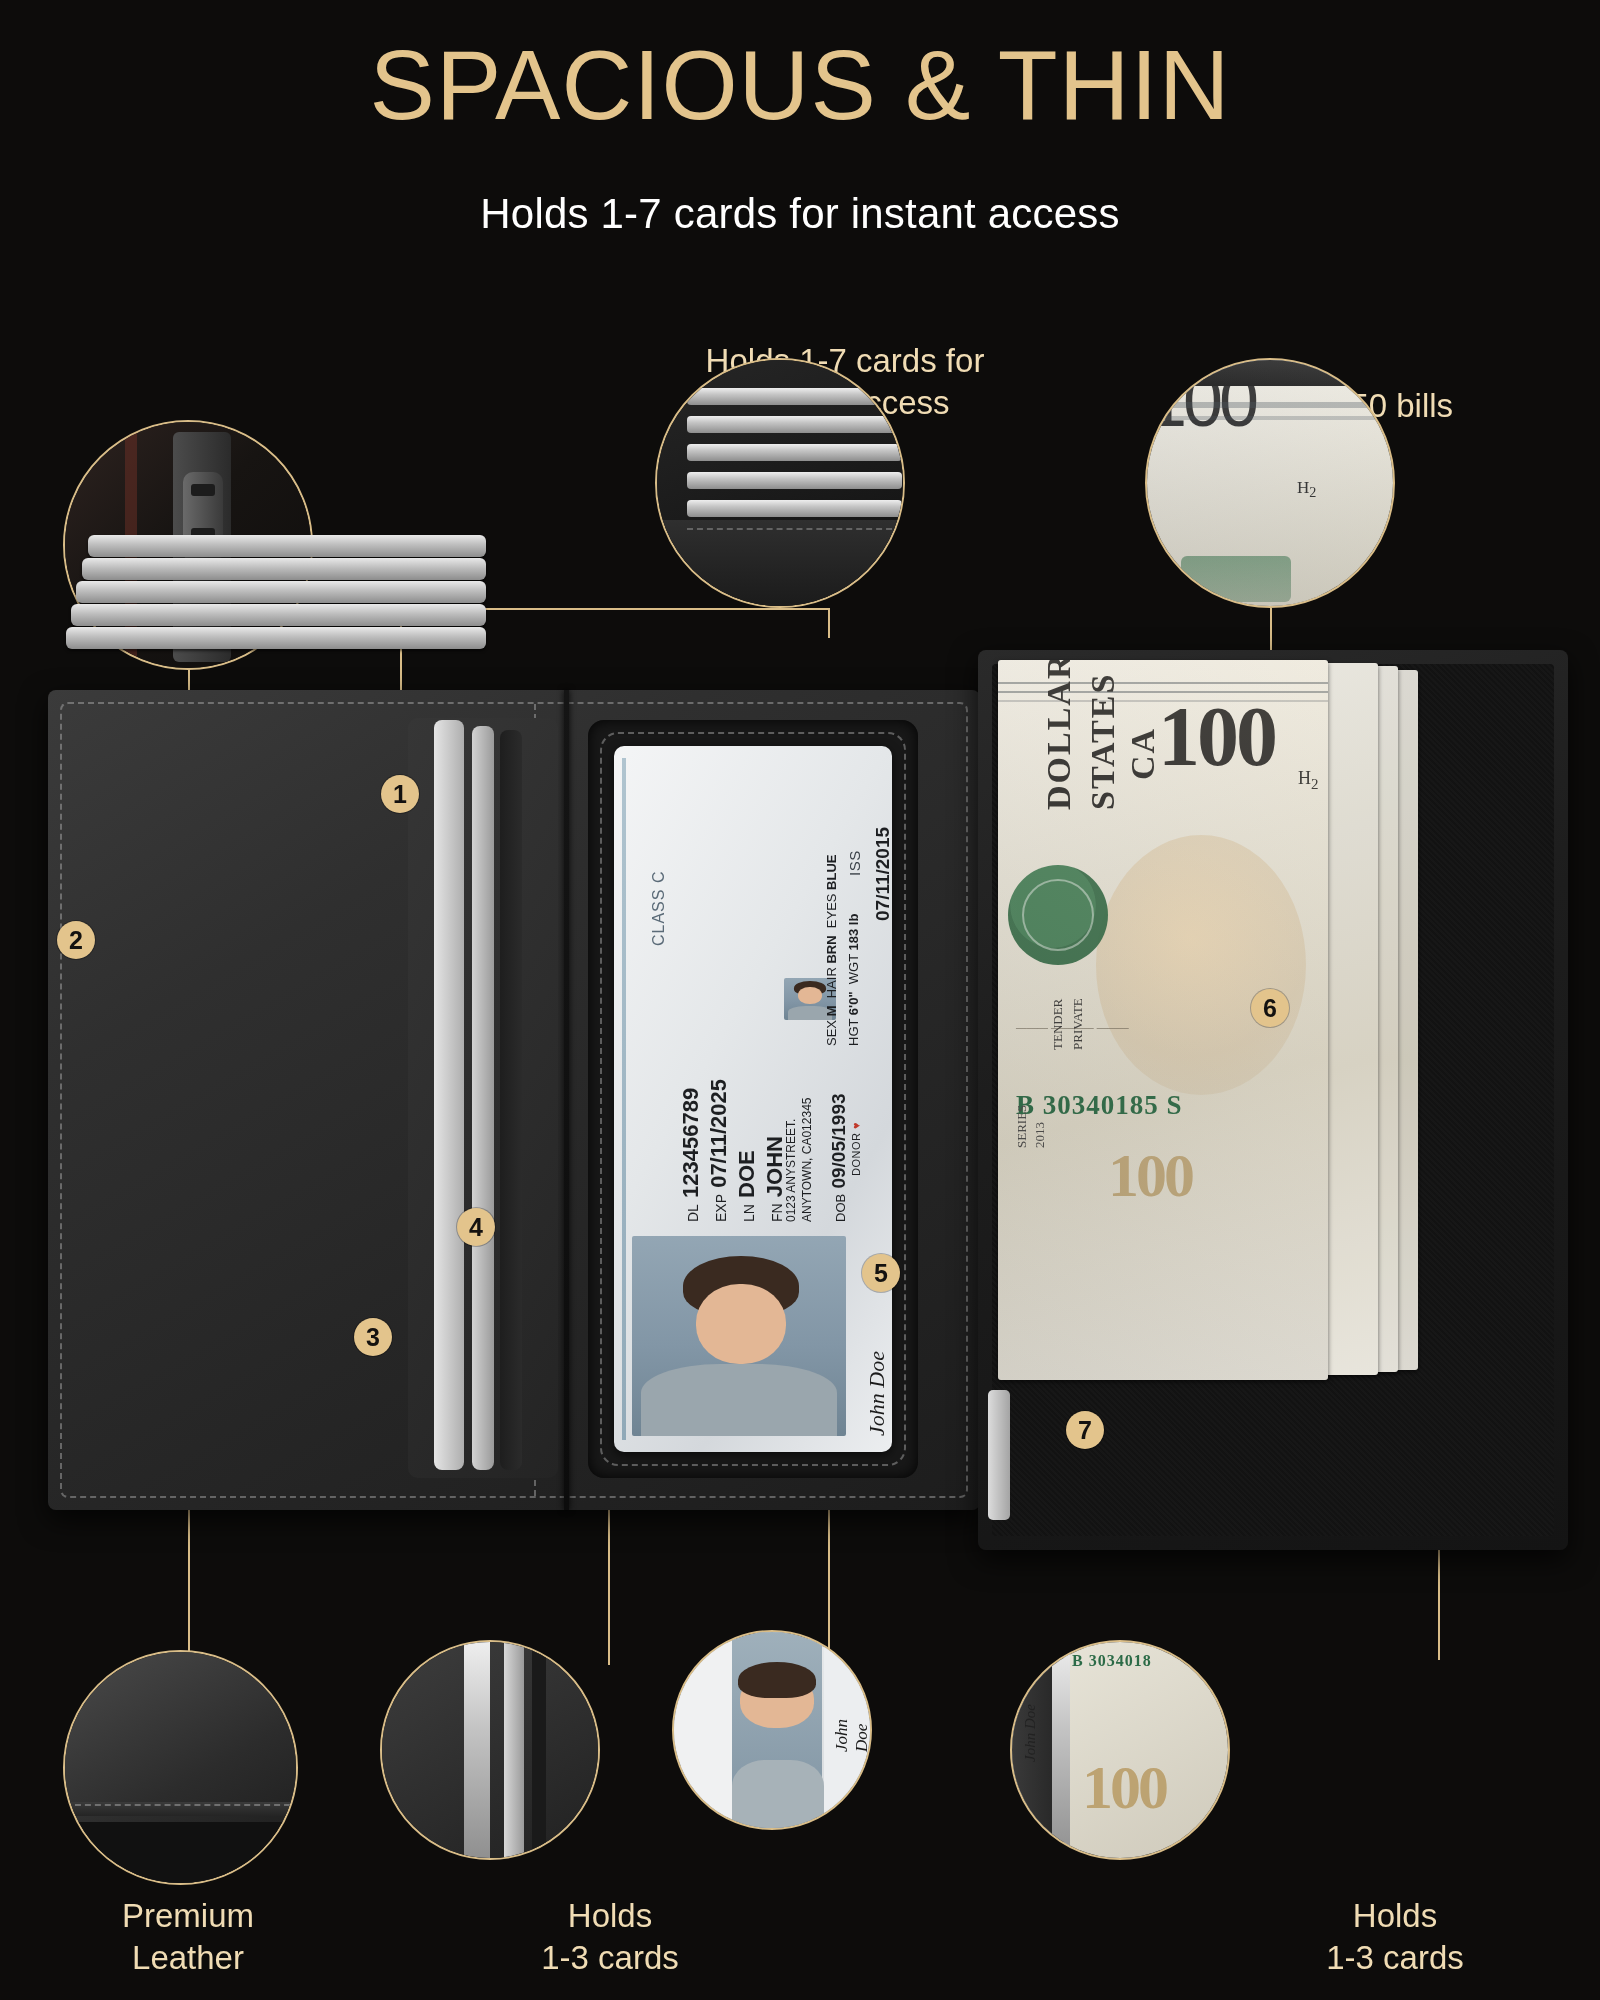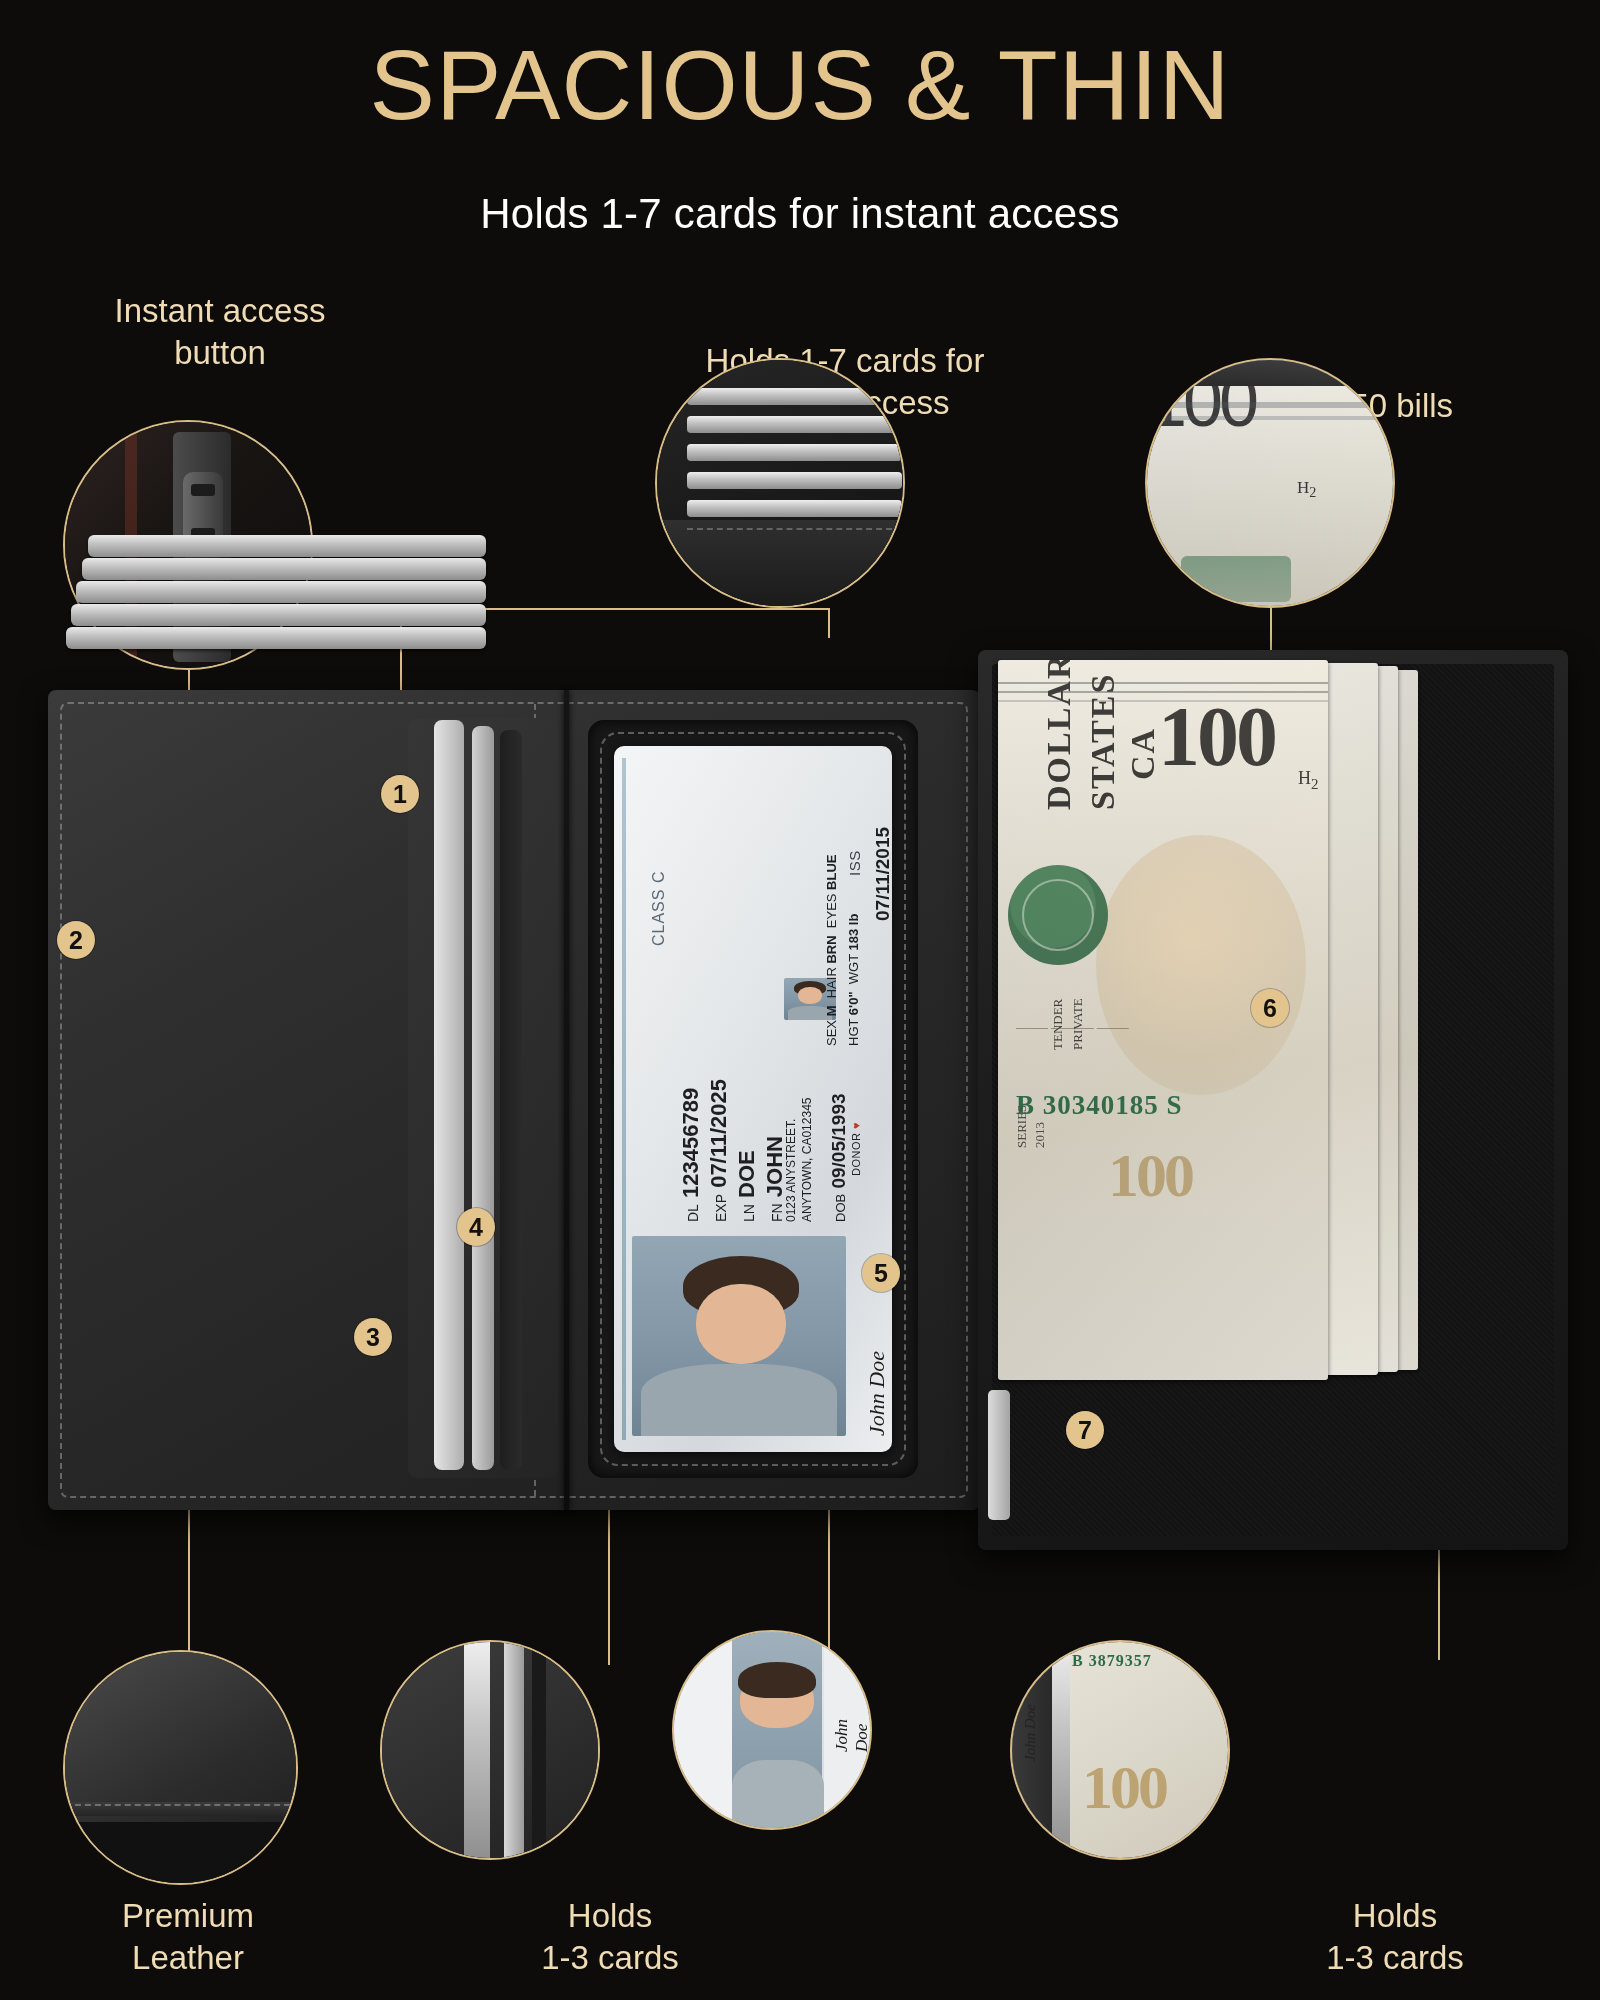--- a/index.html
+++ b/index.html
@@ -221,22 +221,20 @@
   }
 </style>
 </head>
 <body>
 
 <div id="stage">
 
   <div class="title">SPACIOUS &amp; THIN</div>
   <div class="subtitle">Holds 1-7 cards for instant access</div>
 
-  <div class="cap" style="left:20px; top:290px; width:400px;">Instant access
-button</div>
   <div class="cap" style="left:620px; top:340px; width:450px;">Holds 1-7 cards for
 instant access</div>
   <div class="cap" style="left:1160px; top:385px; width:390px;">Holds 50 bills</div>
 
   <div class="cap" style="left:28px; top:1895px; width:320px;">Premium
 Leather</div>
   <div class="cap" style="left:450px; top:1895px; width:320px;">Holds
 1-3 cards</div>
   <div class="cap" style="left:1235px; top:1895px; width:320px;">Holds
 1-3 cards</div>
@@ -323,21 +321,21 @@
       <div style="position:absolute; left:150px; top:20px; width:44px; height:140px; transform:rotate(0deg);"></div>
       <div style="position:absolute; left:158px; top:120px; font-family:'Liberation Serif',serif; font-style:italic; font-size:17px; color:#1b1b1b; transform:rotate(-90deg); transform-origin:left top;">John Doe</div>
       <div style="position:absolute; left:8px; top:14px; font-size:10px; color:#333; transform:rotate(-90deg); transform-origin:left top; white-space:nowrap;"></div>
     </div>
   </div>
 
   <div class="bubble" style="left:1010px; top:1640px; width:220px; height:220px;">
     <div class="inner" style="background:linear-gradient(150deg,#e9e6da,#cfcabb);">
       <div style="position:absolute; left:0; top:0; width:52px; height:220px; background:linear-gradient(90deg,#3a3a3a,#242424);"></div>
       <div class="bz-stripe" style="left:40px; top:0; width:18px; height:220px; border-radius:0;"></div>
-      <div style="position:absolute; left:60px; top:10px; font-family:'Liberation Serif',serif; font-weight:700; font-size:16px; color:#2c6b47; letter-spacing:1px;">B 3879357</div>
+      <div style="position:absolute; left:60px; top:10px; font-family:'Liberation Serif',serif; font-weight:700; font-size:16px; color:#2c6b47; letter-spacing:1px;">B 3034018</div>
       <div style="position:absolute; left:70px; top:110px; font-family:'Liberation Serif',serif; font-weight:700; font-size:62px; color:#b89a63; letter-spacing:-3px; opacity:.85;">100</div>
       <div style="position:absolute; left:10px; top:120px; font-family:'Liberation Serif',serif; font-style:italic; font-size:15px; color:#222; transform:rotate(-90deg); transform-origin:left top;">John Doe</div>
     </div>
   </div>
 
   <div id="wallet">
 
     <div class="cardstack" style="left:18px; top:-155px; width:420px; height:130px;">
       <div class="c" style="top:0px;   left:22px; width:398px;"></div>
       <div class="c" style="top:23px;  left:16px; width:404px;"></div>

